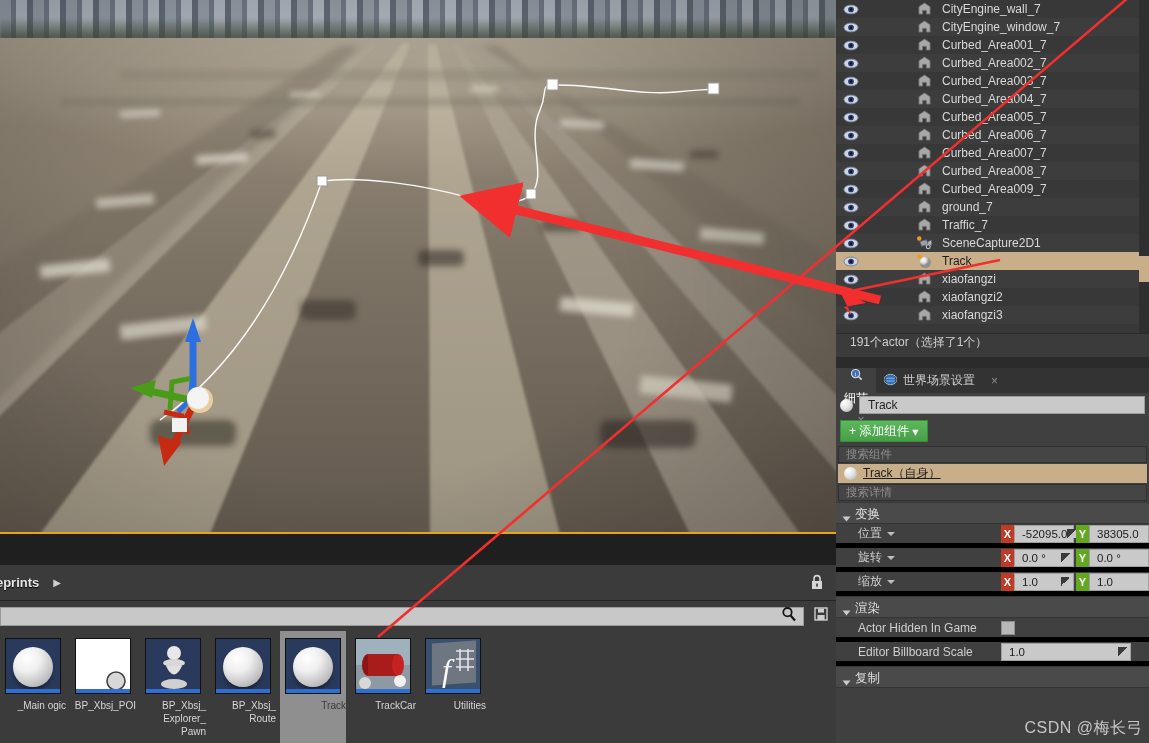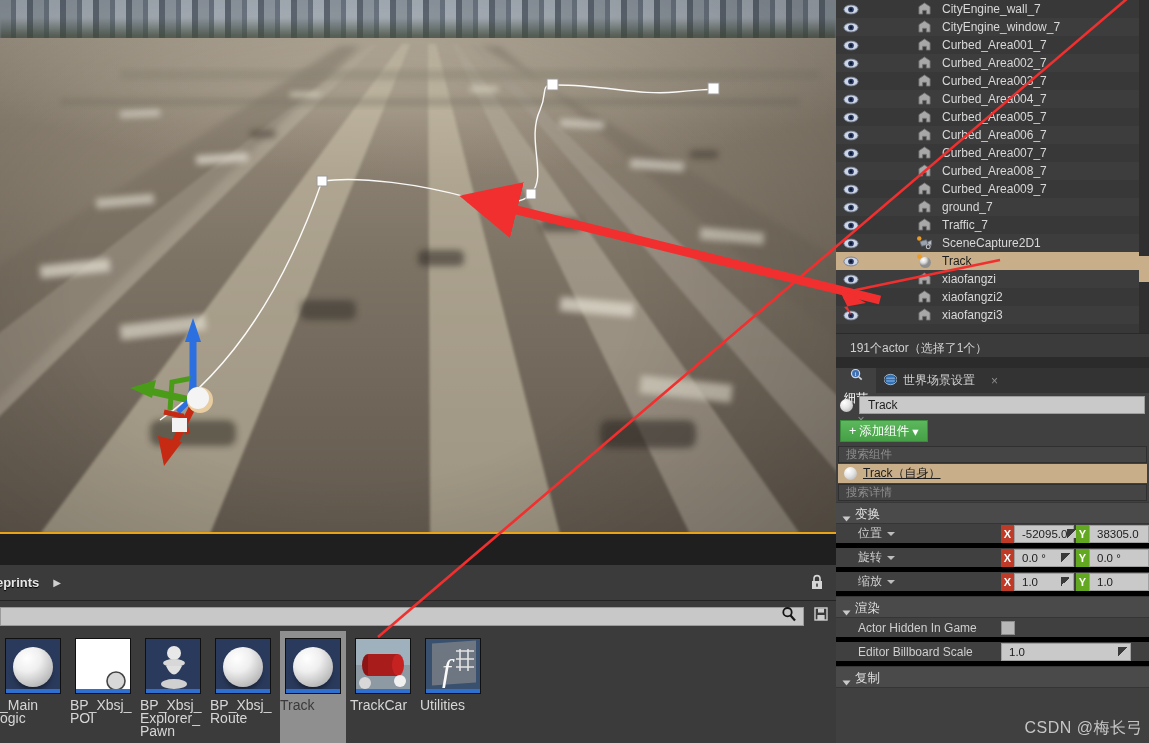--- a/index.html
+++ b/index.html
@@ -109,21 +109,21 @@
     border: 1px solid #101010;
   }
   .thumb .stripe { position: absolute; left: 0; bottom: 0; width: 100%; height: 4px; }
   .thumb .sphere {
     position: absolute; left: 50%; top: 52%; width: 40px; height: 40px;
     transform: translate(-50%,-50%); border-radius: 50%;
     background: radial-gradient(circle at 35% 28%, #ffffff 0%, #efefef 35%, #c4c4c4 68%, #9a9a9a 100%);
     box-shadow: 0 6px 6px -3px rgba(0,0,0,0.55);
   }
   .asset-label {
-    margin-top: 5px; font-size: 14px; color: #d6d6d6; text-align: left;
+    margin-top: 5px; font-size: 10px; color: #d6d6d6; text-align: right;
     line-height: 13px; width: 66px; word-break: break-word;
   }
   .asset.selected .asset-label { color: #3a3a3a; }
 
   
   #outliner {
     position: absolute; left: 836px; top: 0; width: 313px; height: 333px;
     background: #383838; overflow: hidden;
   }
   .ol-row {
@@ -137,21 +137,21 @@
   .ol-name { margin-left: 6px; white-space: nowrap; }
   #ol-scrollbar {
     position: absolute; right: 0; top: 0; width: 10px; height: 333px; background: #2f2f2f;
   }
   #ol-thumb {
     position: absolute; right: 0; top: 256px; width: 10px; height: 26px; background: #c9ae8a;
   }
   #ol-status {
     position: absolute; left: 836px; top: 333px; width: 313px; height: 24px;
     background: #3b3b3b; border-top: 1px solid #2a2a2a;
-    display: flex; align-items: flex-end; color: #d0d0d0; font-size: 12px; padding-left: 14px;
+    display: flex; align-items: flex-start; color: #d0d0d0; font-size: 12px; padding-left: 14px;
   }
 
   
   #details {
     position: absolute; left: 836px; top: 368px; width: 313px; height: 375px;
     background: #404040;
   }
   #det-tabs { display: flex; height: 25px; background: #333333; }
   .det-tab {
     display: flex; align-items: center; gap: 6px; padding: 0 8px;

